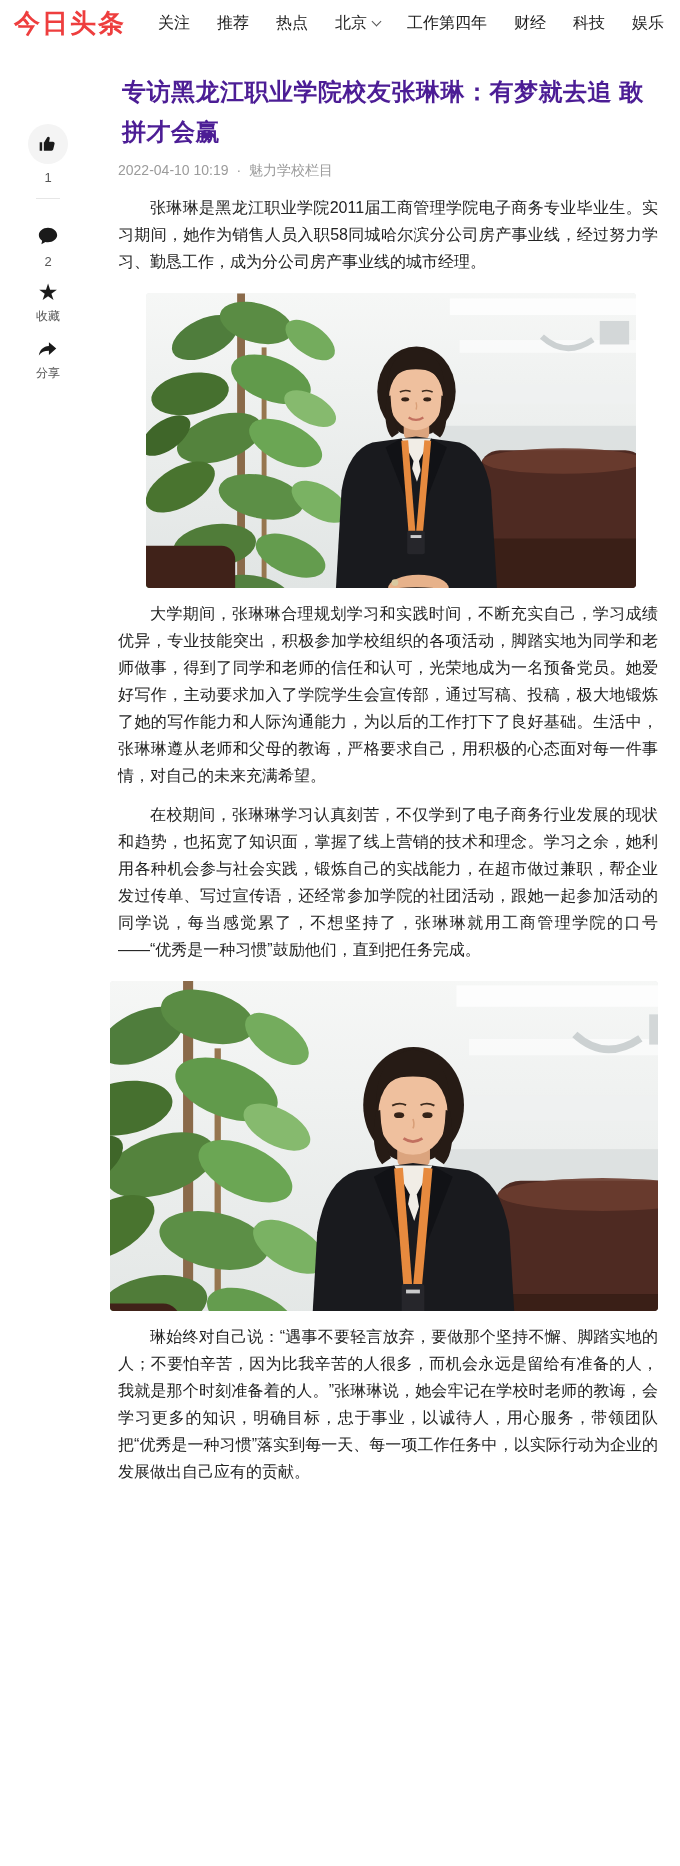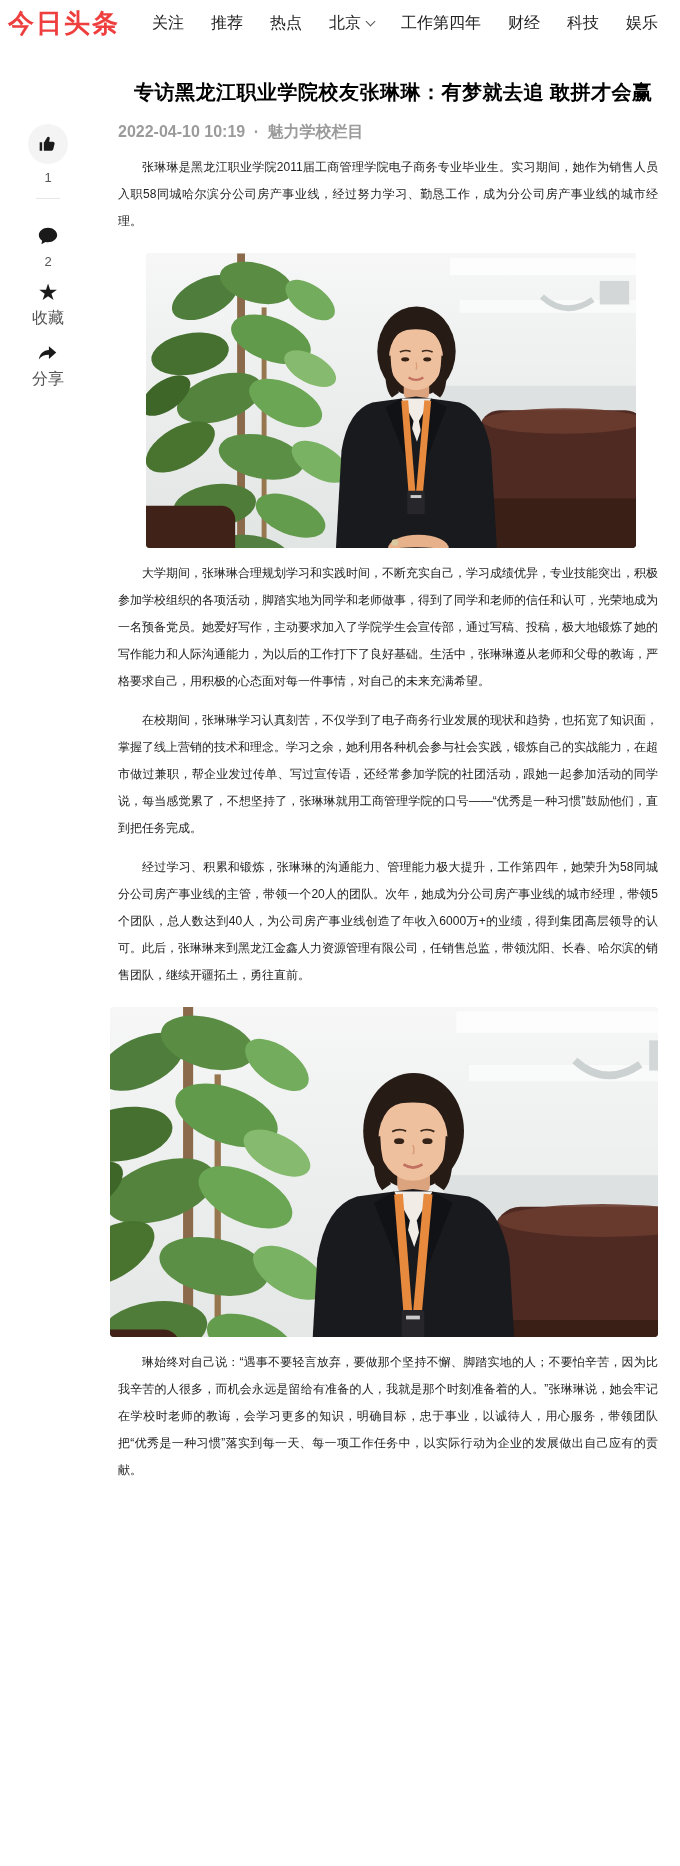--- a/index.html
+++ b/index.html
@@ -4,46 +4,46 @@
 <style>
   * { box-sizing: border-box; }
   html,body { margin:0; padding:0; }
   body {
     width:680px; height:1866px; overflow:hidden;
     background:#ffffff; color:#222;
     font-family:"Liberation Sans","DejaVu Sans",sans-serif;
     position:relative;
   }
   
-  .topnav { display:flex; align-items:center; height:46px; padding-left:8px; }
+  .topnav { display:flex; align-items:center; height:46px; padding-left:14px; }
   .logo { font-size:26px; font-weight:bold; color:#ee3e3e; letter-spacing:2px; cursor:pointer; white-space:nowrap; }
   .nav { display:flex; align-items:center; margin-left:32px; }
   .nav a { text-decoration:none; color:#222; font-size:16px; margin-right:27px; cursor:pointer; white-space:nowrap;font-family:Liberation Mono, monospace; }
   .nav a.more { background:#f4f5f6; padding:5px 13px; border-radius:4px; margin-right:0; }
   .caret { display:inline-block; width:7px; height:7px; border-right:1.5px solid #555;
            border-bottom:1.5px solid #555; transform:rotate(45deg); margin-left:6px; vertical-align:3px; }
   
   .action-bar { position:absolute; left:24px; top:124px; width:48px;
                 display:flex; flex-direction:column; align-items:center; }
   .like-btn { width:40px; height:40px; border-radius:50%; background:#f4f4f4;
               display:flex; align-items:center; justify-content:center; cursor:pointer; }
   .ab-count { font-size:13px; color:#555; margin-top:6px; }
   .ab-divider { width:24px; height:1px; background:#e6e6e6; margin:13px 0; }
   .ab-group { display:flex; flex-direction:column; align-items:center; margin-top:12px; cursor:pointer; }
   .ab-group:first-child { margin-top:0; }
-  .ab-label { font-size:16px; color:#555; margin-top:4px; }
+  .ab-label { font-size:12px; color:#555; margin-top:4px; }
   .ab-icon { width:24px; height:24px; display:flex; align-items:center; justify-content:center; }
   .star-glyph { font-size:23px; line-height:23px; color:#1a1a1a; font-family:"DejaVu Sans",sans-serif; }
   
   .article { margin-left:118px; width:540px; }
-  h1.title { font-size:20px; line-height:40px; font-weight:700; color:#000000;
-             margin:26px 0 0 16px; letter-spacing:0.5px; }
-  .meta { margin-top:10px; font-size:16px; color:#9b9b9b; height:20px;font-weight:bold; }
+  h1.title { font-size:24px; line-height:40px; font-weight:700; color:#4c1d95;
+             margin:26px 0 0 4px; letter-spacing:0.5px; }
+  .meta { margin-top:10px; font-size:14px; color:#9b9b9b; height:20px; }
   .meta span { margin-right:4px; }
-  .article p { font-size:12px; line-height:27px; color:#222; text-align:justify;
+  .article p { font-size:16px; line-height:27px; color:#222; text-align:justify;
                text-indent:2em; margin:12px 0 0 0; }
   figure { margin:18px 0 0 0; padding:0; border-radius:4px; overflow:hidden; background:#e9ecec; }
   figure.photo-1 { width:490px; height:295px; margin-left:28px; }
   figure.photo-2 { width:548px; height:330px; margin-left:-8px; }
   figure svg { display:block; width:100%; height:100%; }
 </style>
 </head>
 <body>
 
 <svg width="0" height="0" style="position:absolute" aria-hidden="true">
@@ -172,21 +172,20 @@
   <p>张琳琳是黑龙江职业学院2011届工商管理学院电子商务专业毕业生。实习期间，她作为销售人员入职58同城哈尔滨分公司房产事业线，经过努力学习、勤恳工作，成为分公司房产事业线的城市经理。</p>
 
   <figure class="photo-1">
     <svg viewBox="0 0 1000 660" preserveAspectRatio="xMidYMid slice">
         <use href="#scene"></use>
       </svg>
   </figure>
 
   <p>大学期间，张琳琳合理规划学习和实践时间，不断充实自己，学习成绩优异，专业技能突出，积极参加学校组织的各项活动，脚踏实地为同学和老师做事，得到了同学和老师的信任和认可，光荣地成为一名预备党员。她爱好写作，主动要求加入了学院学生会宣传部，通过写稿、投稿，极大地锻炼了她的写作能力和人际沟通能力，为以后的工作打下了良好基础。生活中，张琳琳遵从老师和父母的教诲，严格要求自己，用积极的心态面对每一件事情，对自己的未来充满希望。</p>
   <p>在校期间，张琳琳学习认真刻苦，不仅学到了电子商务行业发展的现状和趋势，也拓宽了知识面，掌握了线上营销的技术和理念。学习之余，她利用各种机会参与社会实践，锻炼自己的实战能力，在超市做过兼职，帮企业发过传单、写过宣传语，还经常参加学院的社团活动，跟她一起参加活动的同学说，每当感觉累了，不想坚持了，张琳琳就用工商管理学院的口号——“优秀是一种习惯”鼓励他们，直到把任务完成。</p>
-  <p>经过学习、积累和锻炼，张琳琳的沟通能力、管理能力极大提升，工作第四年，她荣升为58同城分公司房产事业线的主管，带领一个20人的团队。次年，她成为分公司房产事业线的城市经理，带领5个团队，总人数达到40人，为公司房产事业线创造了年收入6000万+的业绩，得到集团高层领导的认可。此后，张琳琳来到黑龙江金鑫人力资源管理有限公司，任销售总监，带领沈阳、长春、哈尔滨的销售团队，继续开疆拓土，勇往直前。</p>
 
   <figure class="photo-2">
     <svg viewBox="70 5 870 580" preserveAspectRatio="xMidYMid slice">
         <use href="#scene"></use>
       </svg>
   </figure>
 
   <p>琳始终对自己说：“遇事不要轻言放弃，要做那个坚持不懈、脚踏实地的人；不要怕辛苦，因为比我辛苦的人很多，而机会永远是留给有准备的人，我就是那个时刻准备着的人。”张琳琳说，她会牢记在学校时老师的教诲，会学习更多的知识，明确目标，忠于事业，以诚待人，用心服务，带领团队把“优秀是一种习惯”落实到每一天、每一项工作任务中，以实际行动为企业的发展做出自己应有的贡献。</p>
 </main>
 

